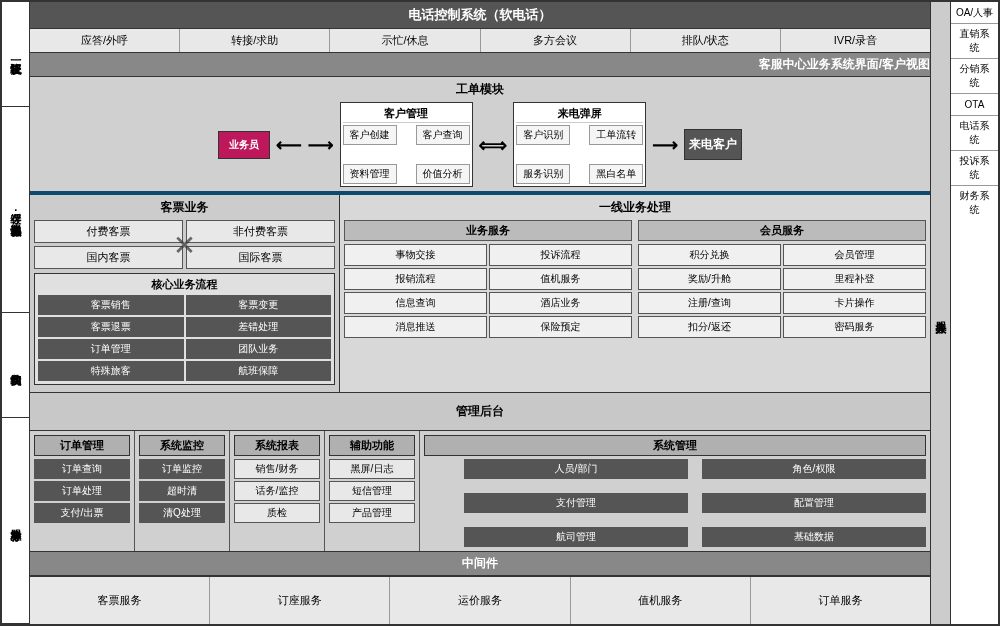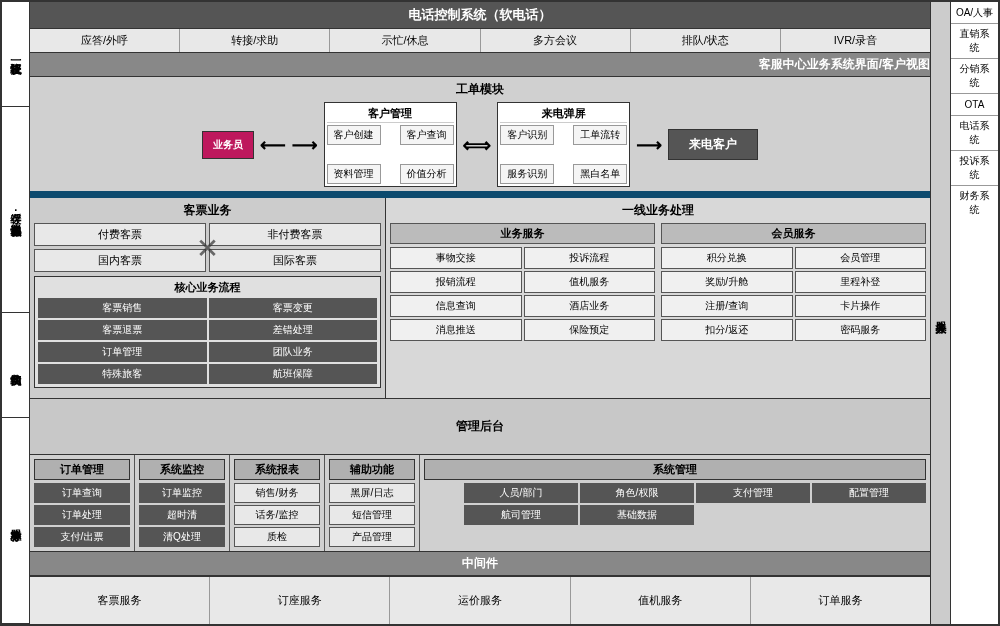--- a/index.html
+++ b/index.html
@@ -99,21 +99,21 @@
       color: #fff;
       text-align: right;
       padding: 3px 0;
       font-size: 12px;
       font-weight: bold;
       border-bottom: 1px solid #333;
     }
 
     
     .workorder-section {
-      border-bottom: 7px solid #0c4a6e;
+      border-bottom: 4px solid #0c4a6e;
       background: #d0d0d0;
       padding: 4px;
     }
     .workorder-title {
       text-align: center;
       font-weight: bold;
       font-size: 12px;
       margin-bottom: 4px;
     }
     .workorder-inner {
@@ -154,29 +154,29 @@
       padding: 2px 6px;
       font-size: 10px;
       background: #f5f5f5;
     }
     .double-arrow {
       font-size: 18px;
     }
     .customer-box {
       background: #555;
       color: #fff;
-      padding: 6px 20px;
+      padding: 6px 4px;
       font-size: 12px;
       font-weight: bold;
       border: 1px solid #333;
     }
 
     
     .ticket-section {
-      width: 356px;
+      width: 310px;
       border-right: 1px solid #333;
       padding: 4px;
       background: #ccc;
     }
     .section-title {
       text-align: center;
       font-weight: bold;
       font-size: 12px;
       margin-bottom: 4px;
     }
@@ -296,21 +296,21 @@
     
     .mgmt-full-row {
       display: flex;
       flex-direction: column;
       border-bottom: 1px solid #333;
     }
     .mgmt-full-title {
       text-align: center;
       font-weight: bold;
       font-size: 12px;
-      padding: 19px;
+      padding: 10px;
       background: #c8c8c8;
       border-bottom: 1px solid #333;
     }
     .mgmt-cols {
       display: flex;
       background: #d0d0d0;
     }
     .mgmt-col {
       border-right: 1px solid #555;
       padding: 4px;
@@ -341,22 +341,22 @@
     }
     .mgmt-col-item-light {
       border: 1px solid #555;
       text-align: center;
       padding: 2px 3px;
       font-size: 10px;
       background: #e8e8e8;
     }
     .mgmt-col-2grid {
       display: grid;
-      grid-template-columns: 1fr 1fr 1fr 1fr;
-      gap: 2px;
+      grid-template-columns: 1fr 1fr;
+      gap: 14px;
       margin-left: 40px;
     }
   </style>
 </head>
 <body>
 
 <div class="main-container">
 
   <div class="left-sidebar">
     <div class="left-sidebar-item">

